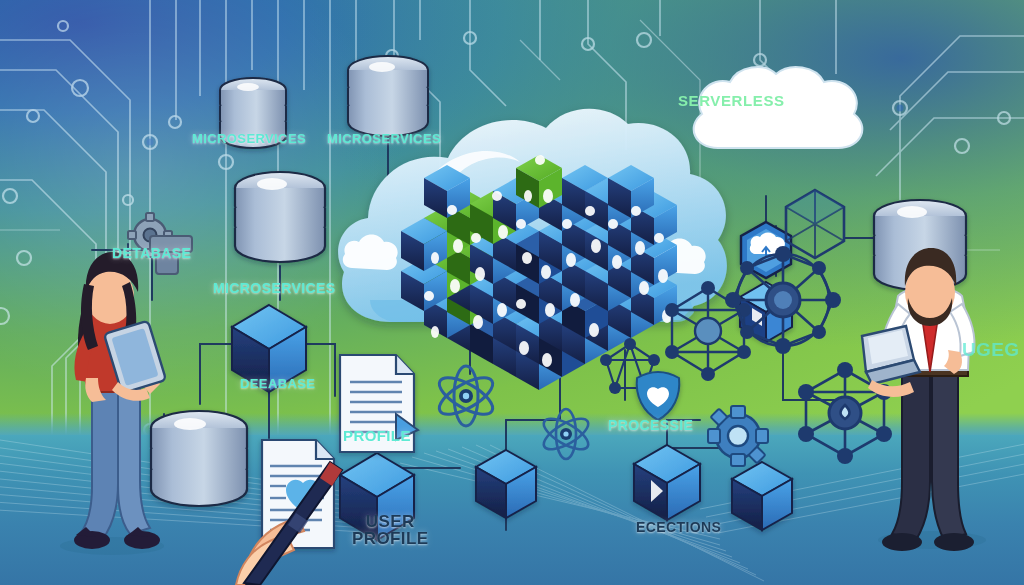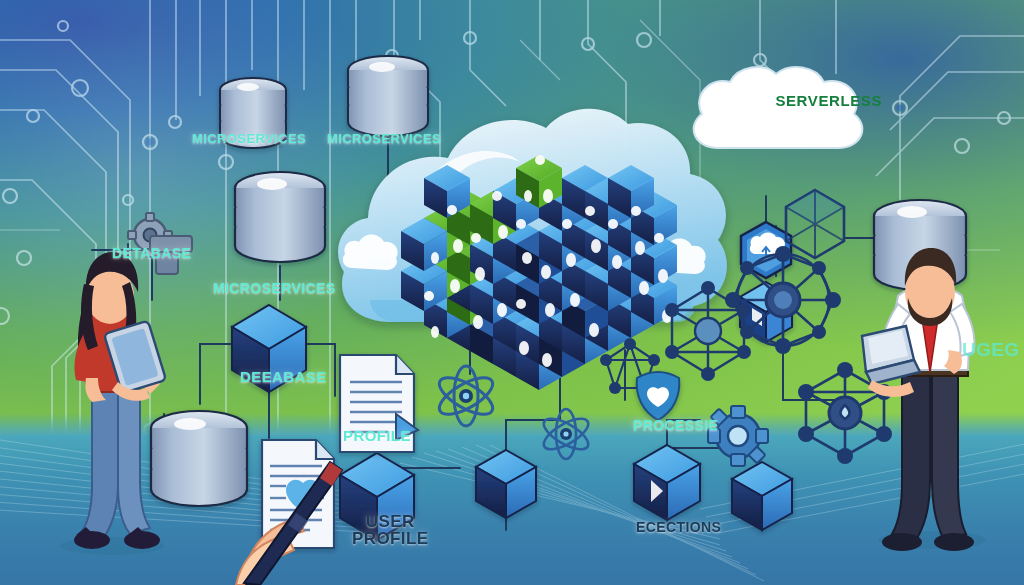--- a/index.html
+++ b/index.html
@@ -34,21 +34,21 @@
   .art{position:absolute;left:0;top:0;width:1024px;height:585px;}
   
   .lbl{
     position:absolute;color:#5eead4;font-weight:700;
     letter-spacing:.4px;line-height:1.02;white-space:pre-line;
     text-shadow:0 1px 2px rgba(255,255,255,.55),0 0 7px rgba(255,255,255,.4);
     font-family:"Liberation Sans", sans-serif;
   }
   .lbl.light{color:#1d3a57;}
   .lbl.cloudtxt{
-    color:#15803d;text-align:right;text-shadow:none;
+    color:#86efac;text-align:left;text-shadow:none;
   }
   
   .cloud-badge{position:absolute;}
 </style>
 </head>
 <body>
 
 <div id="stage">
 
   <div class="bg-grad"></div>
@@ -664,21 +664,21 @@
     </svg>
     <div style="position:absolute;left:0;right:0;top:33px;text-align:center;">
       <div class="lbl cloudtxt" style="position:static;font-size:15px;font-weight:700;letter-spacing:.6px;">SERVERLESS</div>
     </div>
   </div>
 
   <div class="lbl" style="left:192px;top:132px;font-size:13px;">MICROSERVICES</div>
   <div class="lbl" style="left:327px;top:132px;font-size:13px;">MICROSERVICES</div>
   <div class="lbl" style="left:112px;top:246px;font-size:14px;">DETABASE</div>
   <div class="lbl" style="left:213px;top:281px;font-size:14px;">MICROSERVICES</div>
-  <div class="lbl" style="left:240px;top:369px;font-size:15px;">DEEABASE</div>
+  <div class="lbl" style="left:240px;top:377px;font-size:13px;">DEEABASE</div>
   <div class="lbl" style="left:343px;top:428px;font-size:15px;">PROFILE</div>
   <div class="lbl light" style="left:352px;top:513px;font-size:17px;text-align:center;">USER
 PROFILE</div>
-  <div class="lbl" style="left:608px;top:418px;font-size:14px;margin-left:25px;">PROCESSIE</div>
+  <div class="lbl" style="left:608px;top:418px;font-size:14px;">PROCESSIE</div>
   <div class="lbl light" style="left:636px;top:520px;font-size:14px;">ECECTIONS</div>
   <div class="lbl" style="left:962px;top:340px;font-size:19px;opacity:.75;font-weight:700;text-shadow:none;">UGEG</div>
 
 </div>
 
 </body></html>

